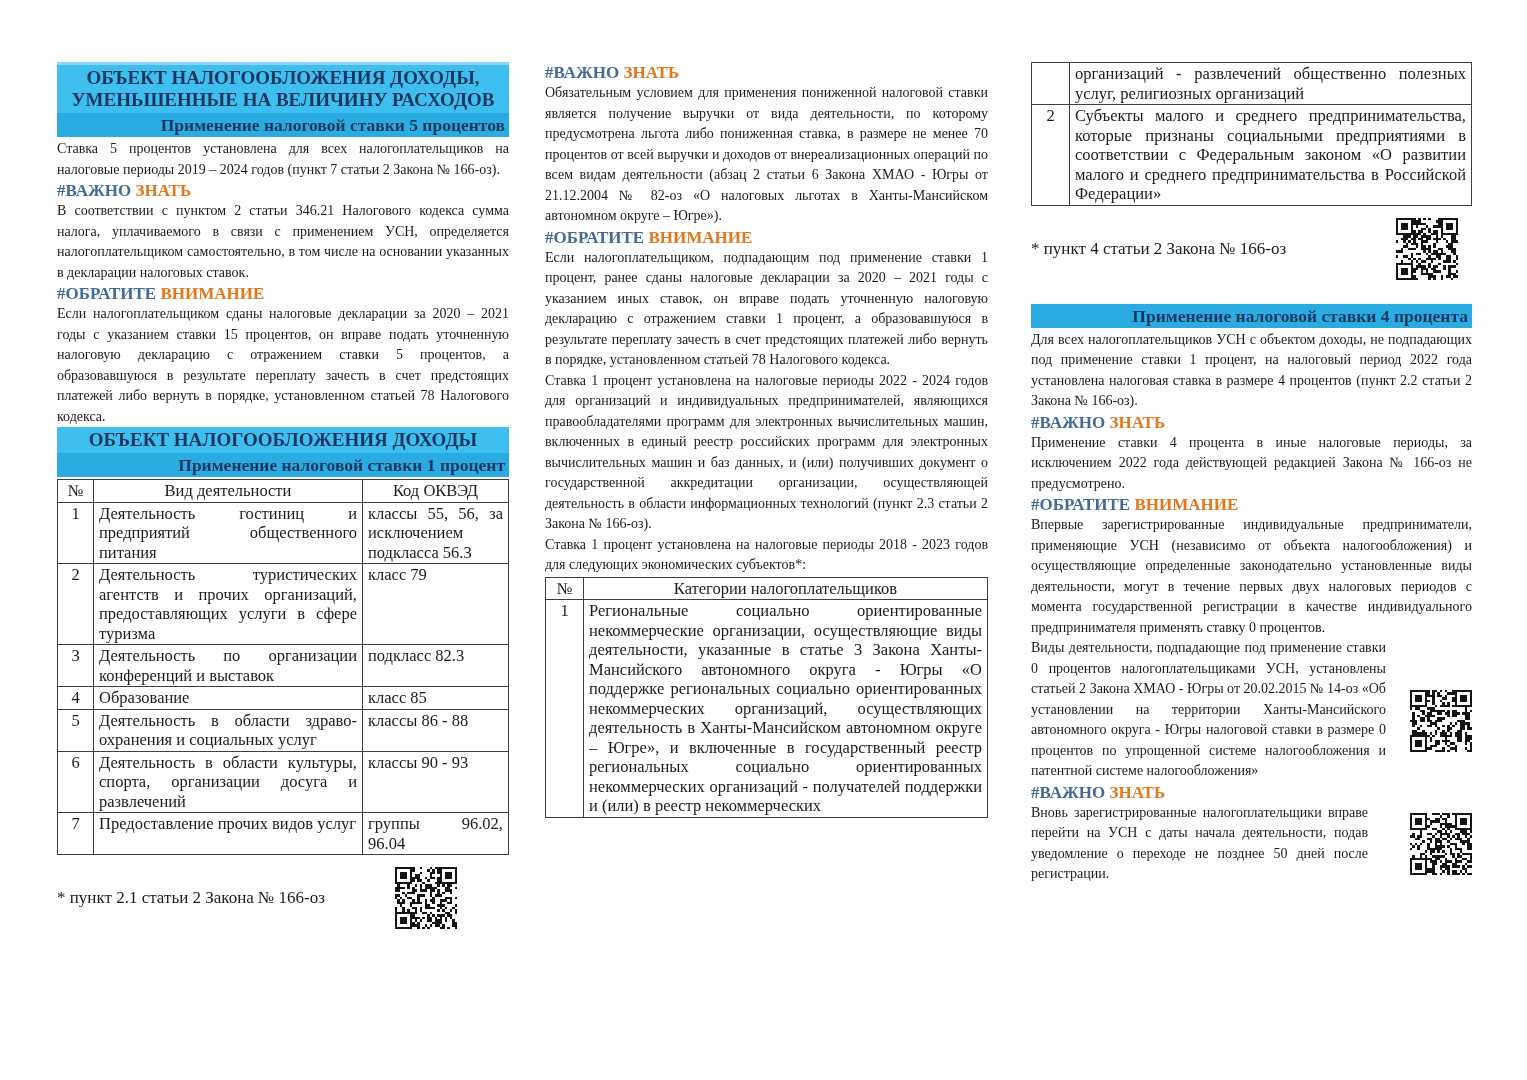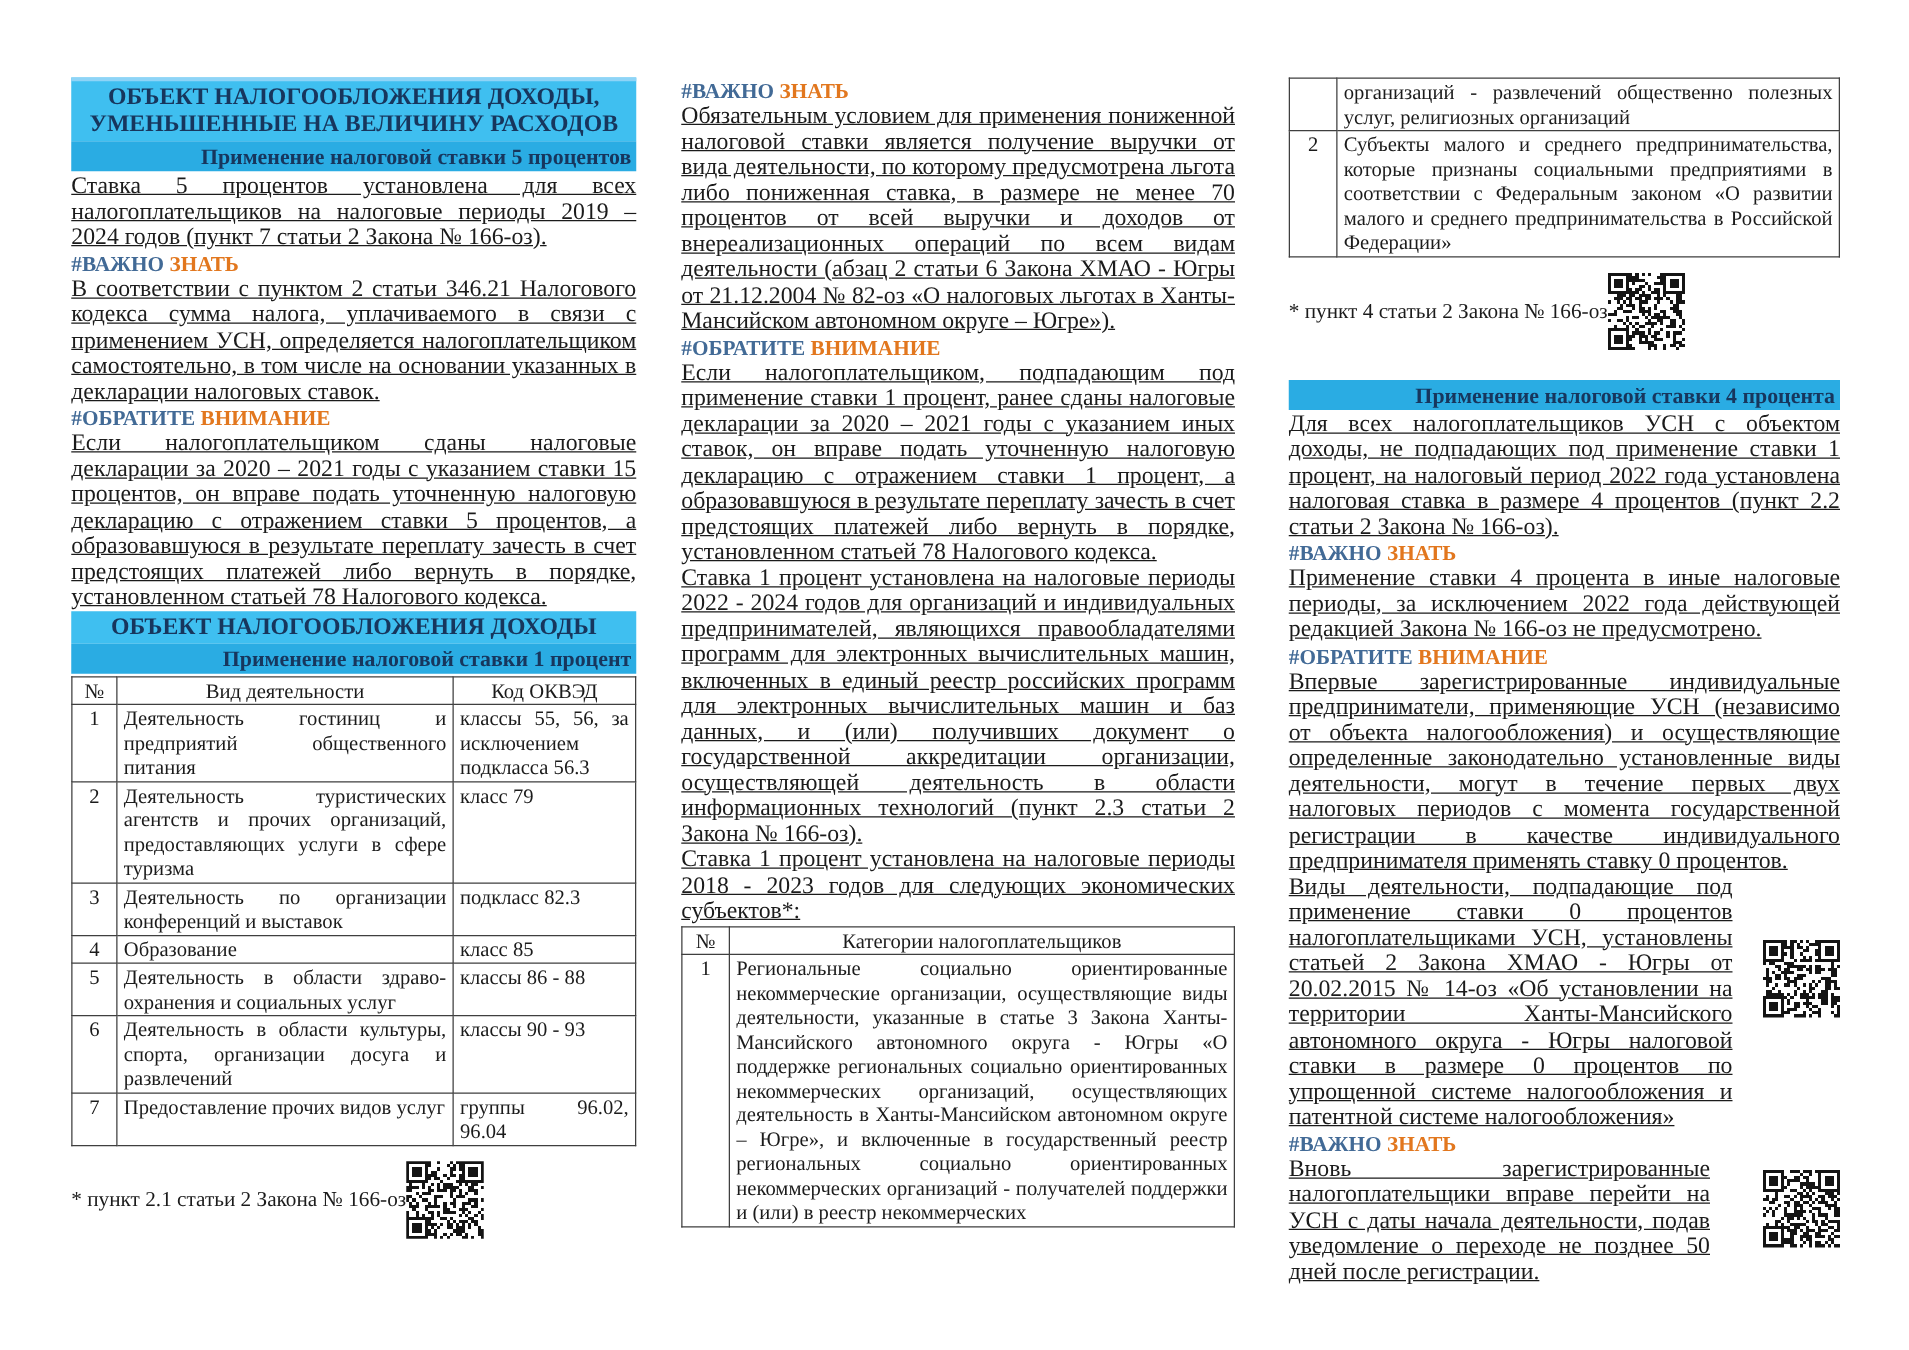--- a/index.html
+++ b/index.html
@@ -20,40 +20,39 @@
     font-size:19px;line-height:22px;padding:2px 4px;white-space:pre-line;
     border-top:3px solid #8ed4f7;
   }
   .banner-sub{
     background:#2aace3;color:#17365d;font-weight:bold;text-align:right;
     font-size:17.5px;line-height:20px;padding:2px 4px;
   }
   .banner.single .banner-sub{border-top:none;}
 
   p.just{
-    margin:0;text-align:justify;font-size:19px;line-height:20.5px;
+    margin:0;text-align:justify;font-size:14px;line-height:20.5px;
     text-align-last:left;
-    text-decoration:underline;
   }
   .tagline{margin:0;font-size:17px;line-height:21px;font-weight:bold;}
   .tag-blue{color:#426a96;}
   .tag-orange{color:#e2771e;}
 
   table.doc{border-collapse:collapse;width:100%;margin-top:1px;}
   table.doc td,table.doc th{
     border:1px solid #3f3f3f;padding:1px 5px;vertical-align:top;
     font-size:16.5px;line-height:19.5px;font-weight:normal;
   }
   table.doc th{text-align:center;}
   td.num{text-align:center;}
   td.act, td.cat{text-align:justify;text-align-last:left;}
   td.code{text-align:justify;text-align-last:left;}
   .clip{max-height:241px;overflow:hidden;}
 
-  .footnote-row{display:flex;align-items:center;margin-top:12px;}
+  .footnote-row{display:flex;justify-content:space-between;align-items:center;margin-top:12px;}
   .footnote{font-size:17px;}
   .qr{display:inline-block;width:62px;height:62px;}
   .qr svg{width:100%;height:100%;display:block;}
   #col1 .footnote-row .qr{margin-right:52px;}
   #col3 .footnote-row .qr{margin-right:14px;}
 
   .qr-para{position:relative;}
   .qr-para .para-text{display:block;}
   #p3-4.qr-para .para-text{padding-right:86px;}
   #p3-4 .qr{position:absolute;right:0;top:52px;}

